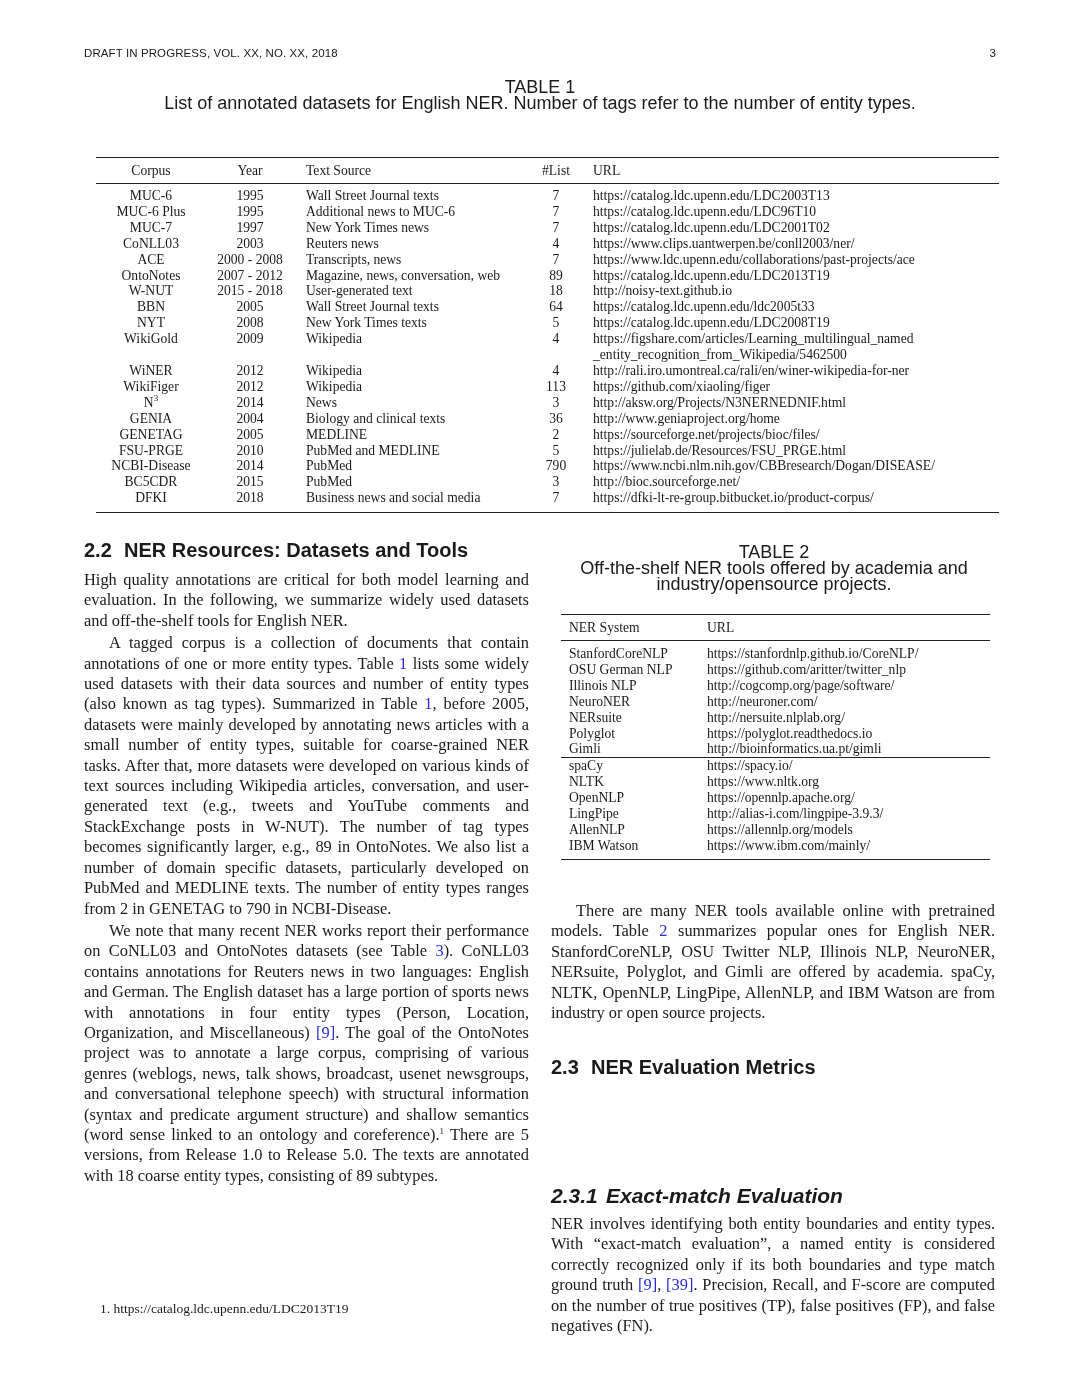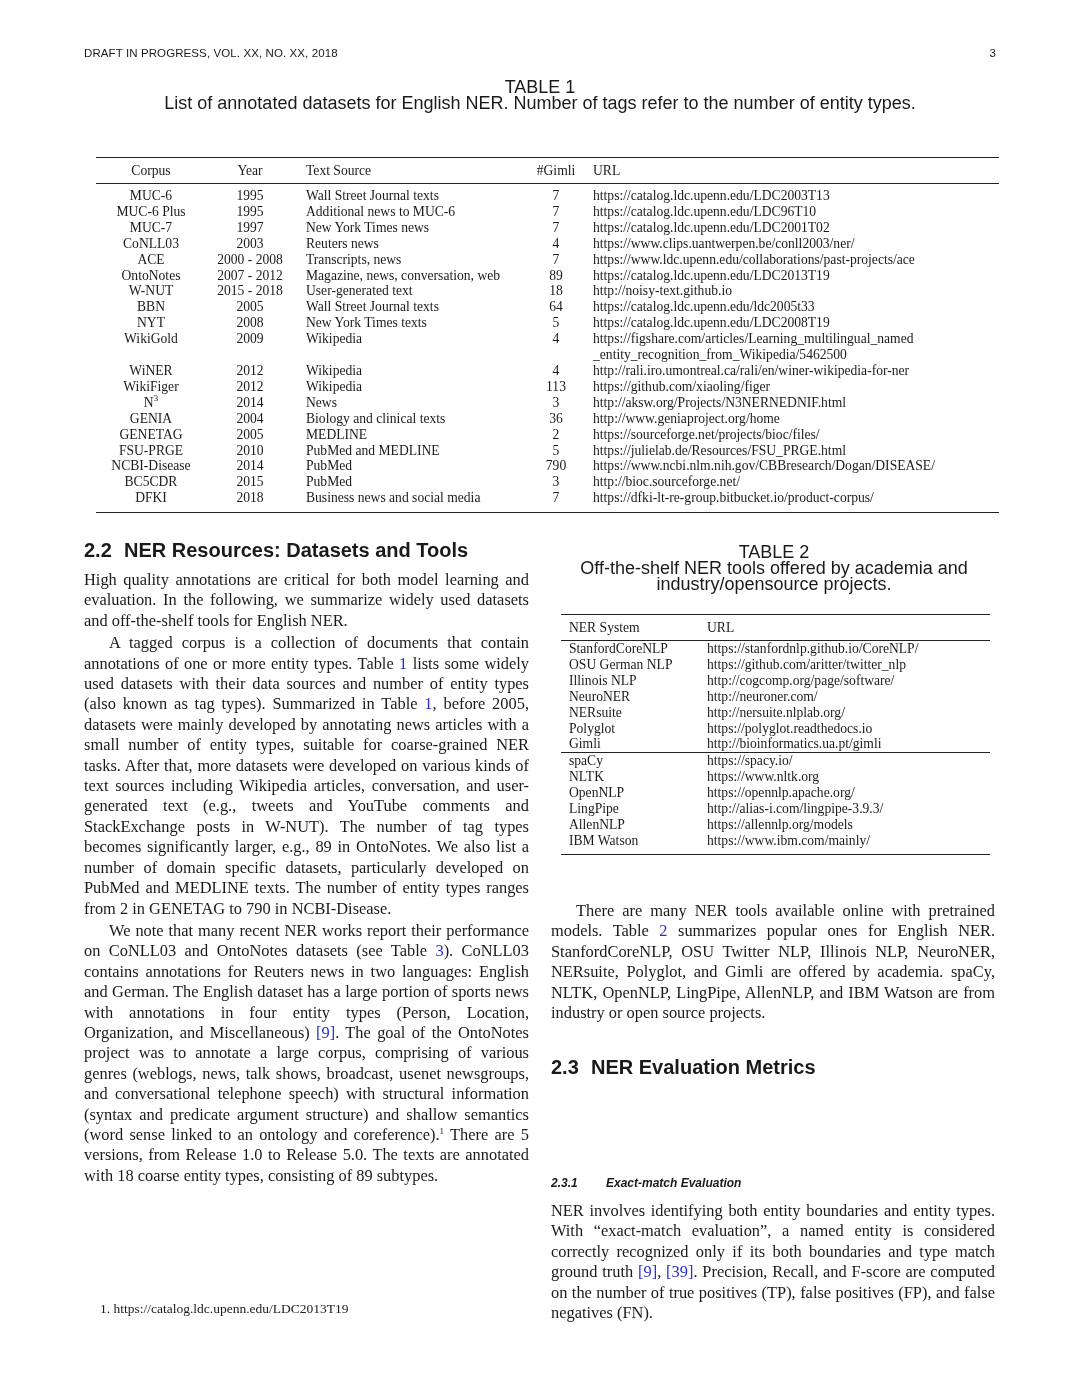--- a/index.html
+++ b/index.html
@@ -24,30 +24,30 @@
   .t1 .c-url { padding-left: 17px; }
   .t1 th.c-corpus, .t1 th.c-year, .t1 th.c-tags { text-align: center; }
   .t1 tbody tr:first-child td { padding-top: 4px; }
   .t1 tbody tr:last-child td { padding-bottom: 6px; }
   .src-just { text-align: justify; text-align-last: left; }
 
   .t2 { position: absolute; top: 614px; left: 561px; width: 429px; font-size: 13.6px; line-height: 15.9px; border-top: 1.6px solid #222; border-bottom: 1.6px solid #222; }
   .t2 th { font-weight: normal; text-align: left; padding: 4px 0 3px 8px; border-bottom: 1px solid #222; height: 18px; }
   .t2 td { padding: 0 0 0 8px; vertical-align: top; }
   .t2 .c-sys { width: 130px; }
-  .t2 tbody.academia tr:first-child td { }
+  .t2 tbody.academia tr:first-child td { padding-top: 5px; }
   .t2 tbody.industry tr:first-child td { border-top: 1px solid #222; }
   .t2 tbody.industry tr:last-child td { padding-bottom: 5px; }
 
   .col { position: absolute; font-size: 16.4px; line-height: 20.4px; text-align: justify; hyphens: manual; }
   .left-col { top: 540px; left: 84px; width: 445px; }
   .right-col-a { top: 901px; left: 551px; width: 444px; }
   .sec-head { font-family: "Liberation Sans", "DejaVu Sans", sans-serif; font-weight: bold; font-size: 20px; line-height: 20px; margin: 0 0 10px 0; text-align: left; }
   .sec-head .num { display: inline-block; width: 40px; }
-  .subsec-head { font-family: "Liberation Sans", "DejaVu Sans", sans-serif; font-style: italic; font-size: 12px; line-height: 20px; margin: 3px 0 8px 0; text-align: left; }
+  .subsec-head { font-family: "Liberation Sans", "DejaVu Sans", sans-serif; font-style: italic; font-size: 21px; line-height: 20px; margin: 16px 0 8px 0; text-align: left; }
   .subsec-head .num { display: inline-block; width: 55px; }
   p { margin: 0; }
   p.indent { text-indent: 25px; }
   p + p { margin-top: 2px; }
   .ref { color: #2b2bd1; }
   sup { font-size: 9px; line-height: 0; }
   .footnote { position: absolute; top: 1301px; left: 100px; font-size: 13.5px; }
   .sec23 { position: absolute; top: 1057px; left: 551px; width: 444px; }
   .sec231 { position: absolute; top: 1170px; left: 551px; width: 444px; }
 </style>
@@ -63,21 +63,21 @@
   <div>TABLE 1</div>
   <div>List of annotated datasets for English NER. Number of tags refer to the number of entity types.</div>
 </div>
 
 <table class="t1 serif">
   <thead>
     <tr>
       <th class="c-corpus">Corpus</th>
       <th class="c-year">Year</th>
       <th class="c-src">Text Source</th>
-      <th class="c-tags">#Gimli</th>
+      <th class="c-tags">#List</th>
       <th class="c-url">URL</th>
     </tr>
   </thead>
   <tbody id="t1-body">
       <tr>
         <td class="c-corpus"><span>MUC-6</span></td>
         <td class="c-year"><span>1995</span></td>
         <td class="c-src"><span>Wall Street Journal texts</span></td>
         <td class="c-tags"><span>7</span></td>
         <td class="c-url"><span>https://catalog.ldc.upenn.edu/LDC2003T13</span></td>

